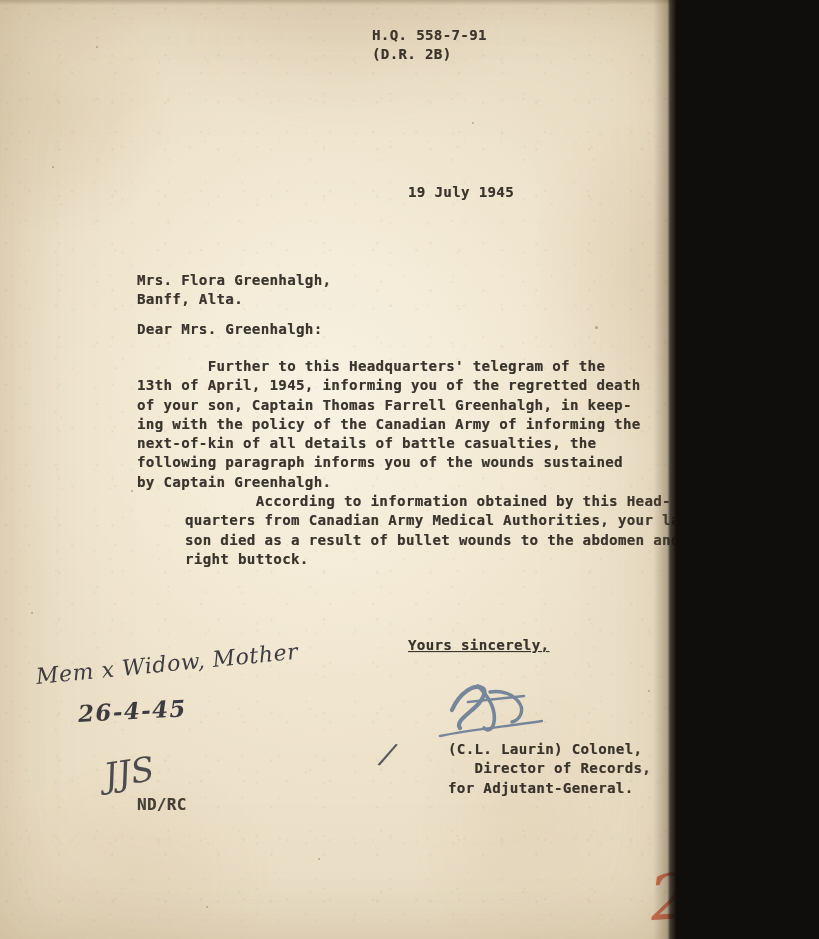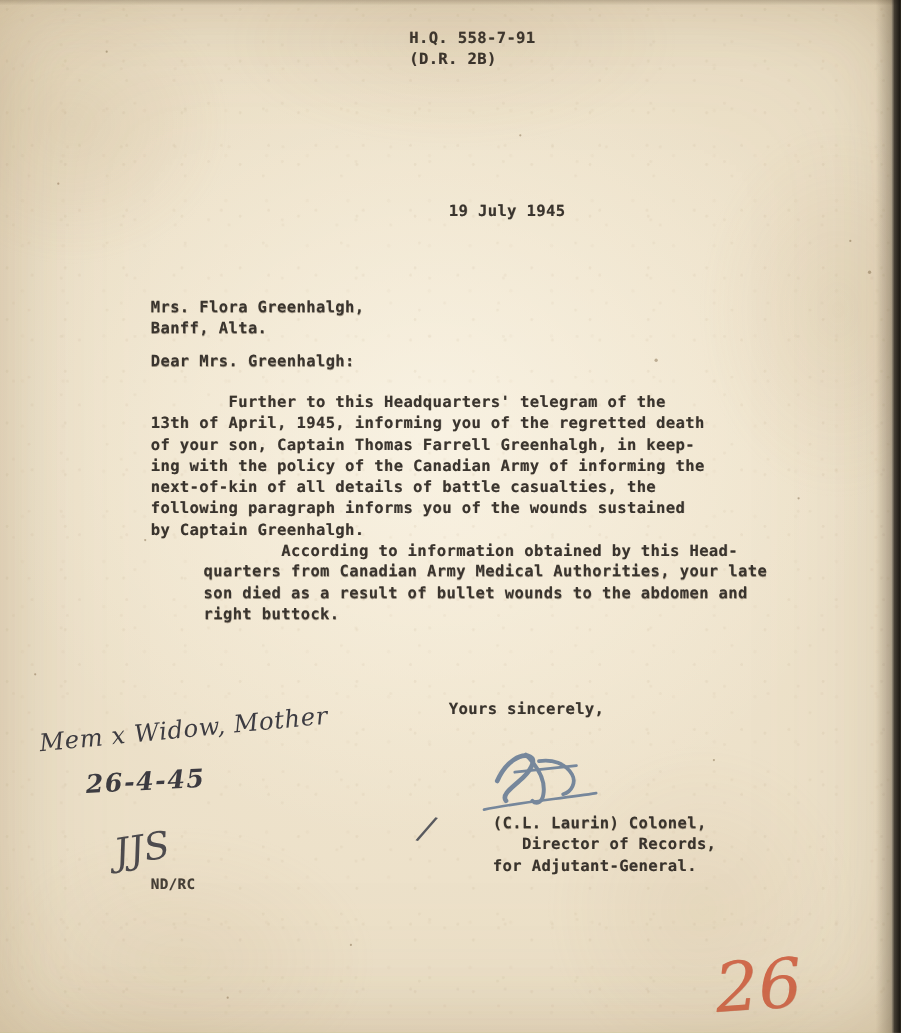--- a/index.html
+++ b/index.html
@@ -3,21 +3,21 @@
 <meta charset="utf-8">
 <title>Archival Letter Scan</title>
 <style>
   html, body {
     margin: 0;
     padding: 0;
     background: #0f0e0c;
   }
   #page {
     position: relative;
-    width: 819px;
+    width: 676px;
     height: 939px;
     overflow: hidden;
     background: #bef264;
     font-family: "DejaVu Sans Mono", "Liberation Mono", monospace;
   }
 
   
   .paper-base {
     position: absolute;
     inset: 0;
@@ -109,23 +109,23 @@
   }
   .typed.lighter { opacity: 0.86; }
 
   #hq-block      { left: 372px; top: 26px;  }
   #date-line     { left: 408px; top: 183px; }
   #address-block { left: 137px; top: 271px; }
   #salutation    { left: 137px; top: 320px; }
   #para-1        { left: 137px; top: 357px; }
   #para-2        { left: 137px; top: 492px; margin-left: 48px; }
   #para-3        { left: 137px; top: 583px; }
-  #closing       { left: 408px; top: 636px; }
+  #closing       { left: 408px; top: 636px; text-decoration: underline; }
   #sig-block     { left: 408px; top: 740px; margin-left: 40px; }
-  #typist-ref    { left: 137px; top: 795px; font-size: 13px; letter-spacing: 0.3px; }
+  #typist-ref    { left: 137px; top: 795px; font-size: 16px; letter-spacing: 0.3px; }
 
   
   .handwritten {
     position: absolute;
     font-family: "DejaVu Serif", "Liberation Serif", serif;
     font-style: italic;
     color: #2a2a33;
     white-space: pre;
     opacity: 0.9;
   }

